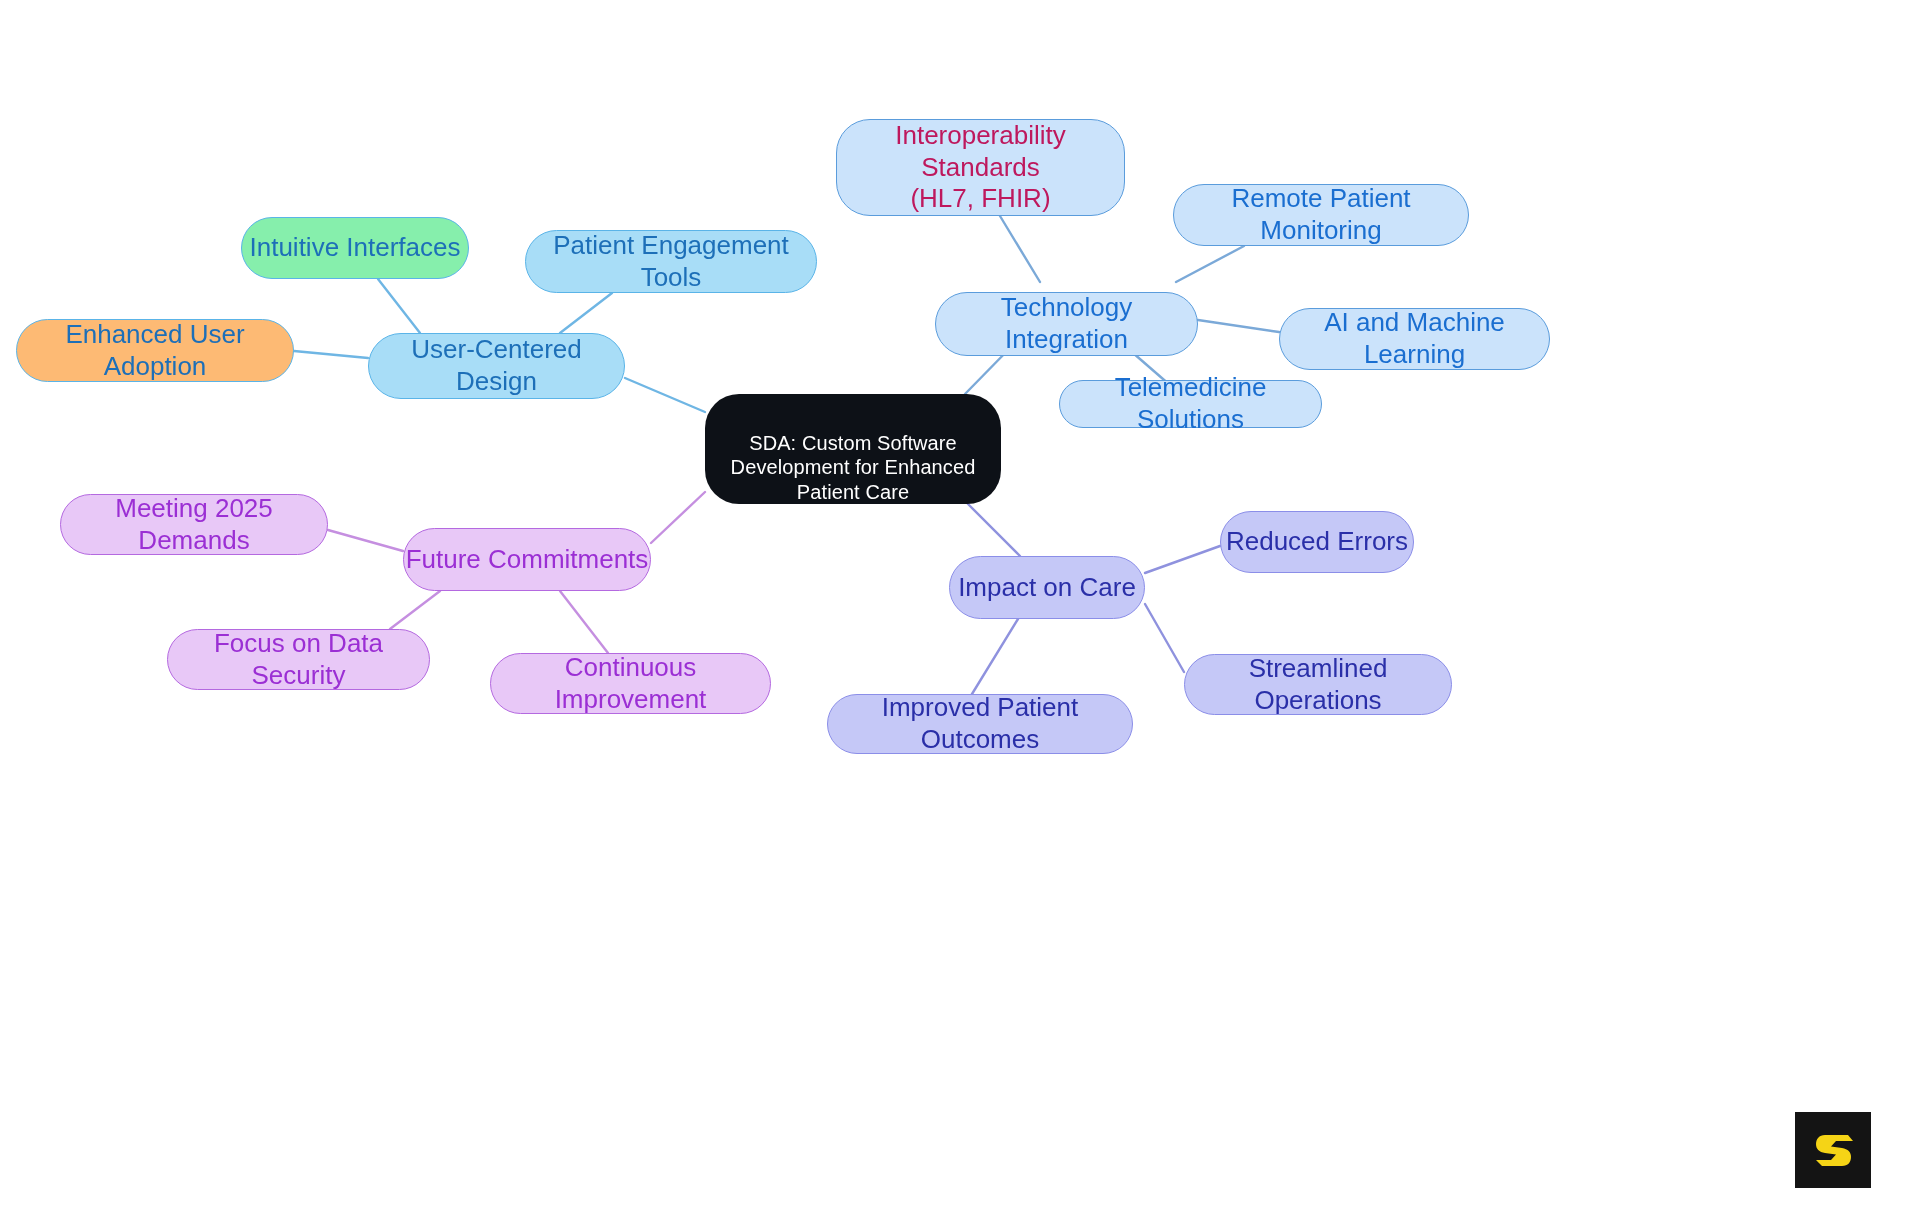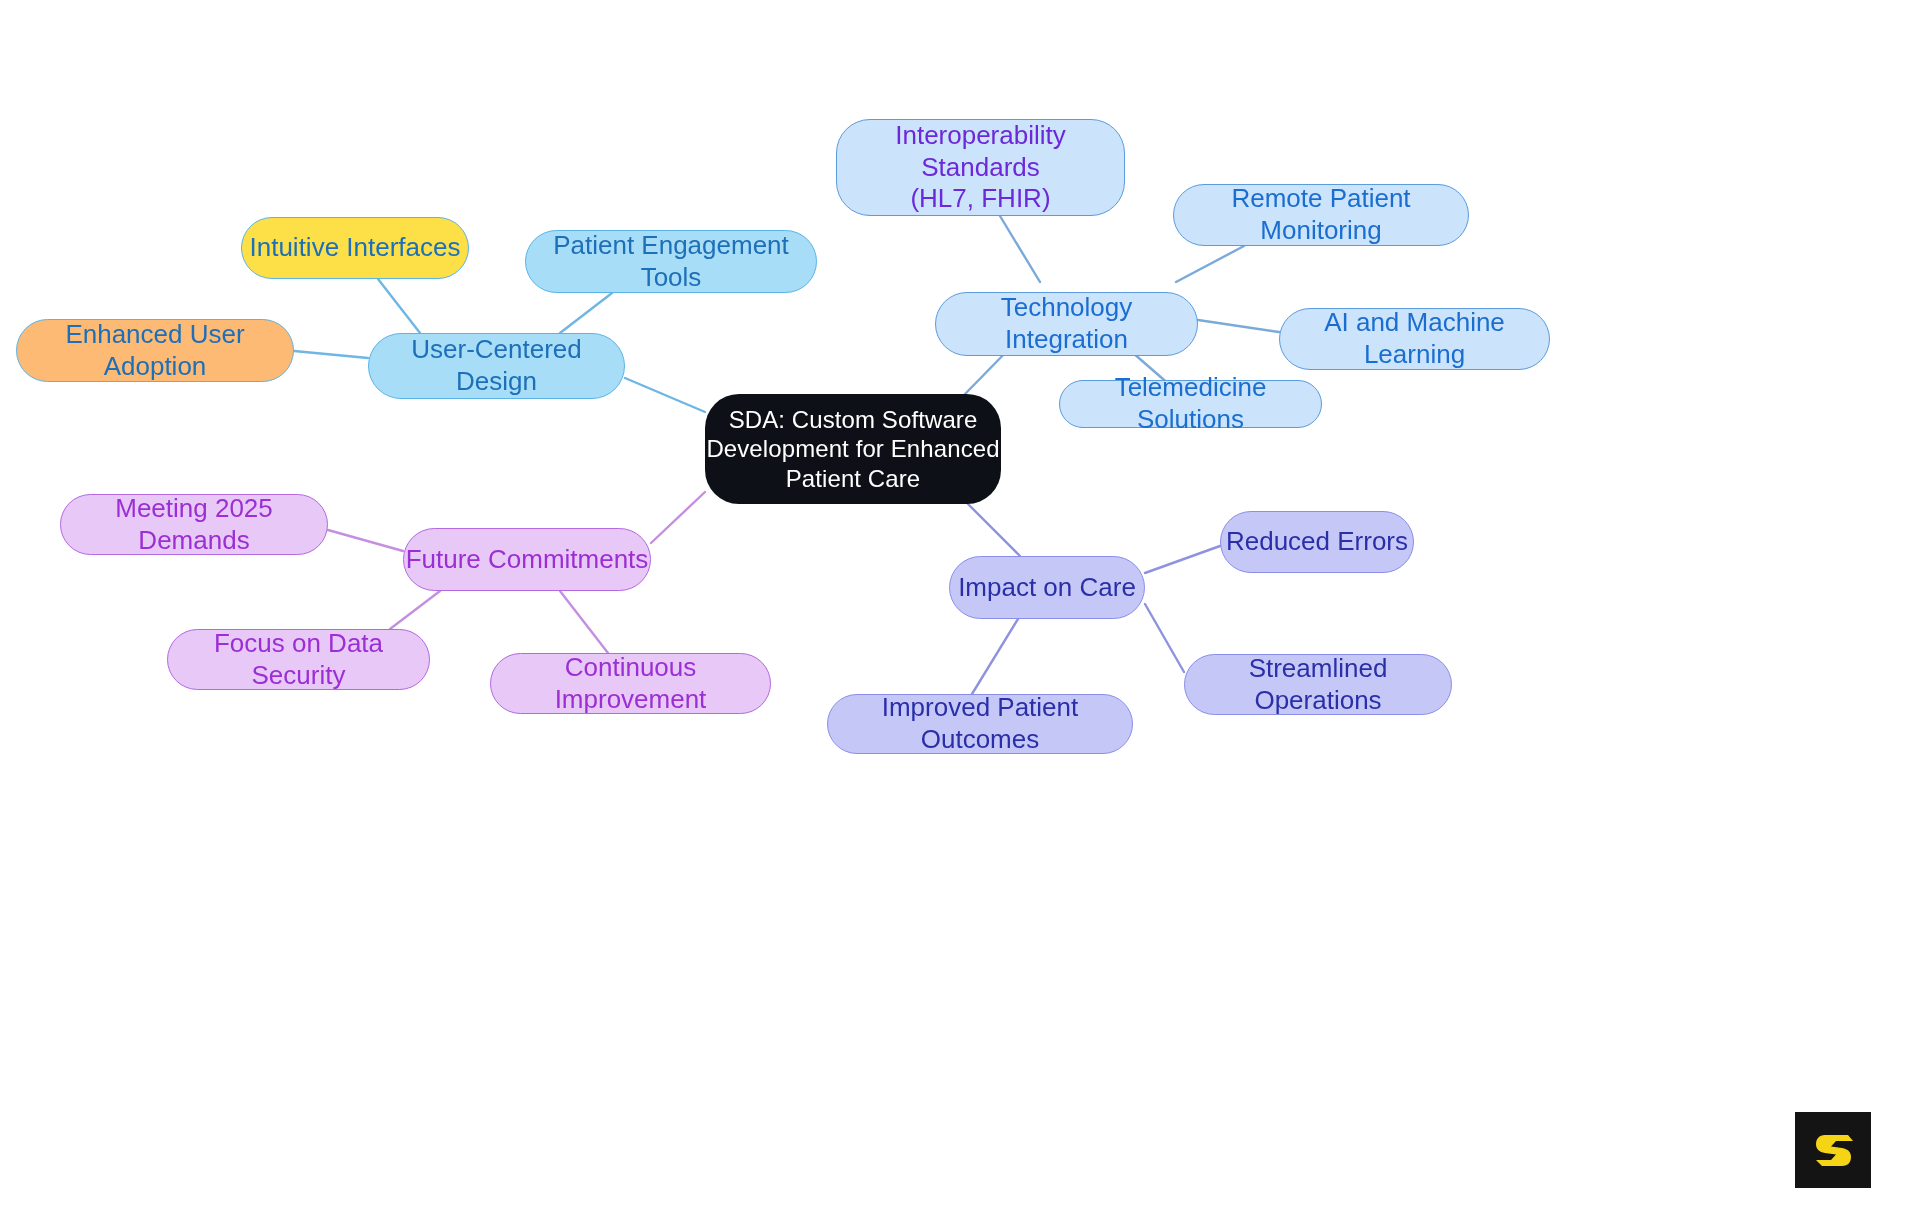--- a/index.html
+++ b/index.html
@@ -33,23 +33,24 @@
     justify-content: center;
     text-align: center;
     border-style: solid;
     border-width: 1.5px;
     line-height: 1.22;
     white-space: pre-line;
     user-select: none;
   }
   .node.root {
     border-radius: 22px;
-    font-size: 24px;
+    font-size: 20px;
     letter-spacing: 0.1px;
     border-width: 0;
+    align-items: flex-end;
   }
   .node.branch, .node.leaf {
     border-radius: 999px;
     font-size: 26px;
   }
   .node.multiline {
     border-radius: 34px;
   }
   #logo {
     position: absolute;
@@ -85,25 +86,25 @@
       <line x1="403" y1="551" x2="328" y2="530" stroke="#c58fe0" stroke-width="2.4" stroke-linecap="round"></line>
       <line x1="440" y1="591" x2="390" y2="629" stroke="#c58fe0" stroke-width="2.4" stroke-linecap="round"></line>
       <line x1="560" y1="591" x2="608" y2="653" stroke="#c58fe0" stroke-width="2.4" stroke-linecap="round"></line>
     </svg>
 
   <div id="node-layer">
       <div class="node root multiline" style="left: 705px; top: 394px; width: 296px; height: 110px; background: rgb(13, 17, 23); border-color: rgb(13, 17, 23); color: rgb(255, 255, 255);"><span>SDA: Custom Software
 Development for Enhanced
 Patient Care</span></div>
       <div class="node branch" style="left: 368px; top: 333px; width: 257px; height: 66px; background: rgb(168, 221, 247); border-color: rgb(90, 180, 232); color: rgb(29, 111, 184); align-items: center;"><span>User-Centered Design</span></div>
-      <div class="node leaf" style="left: 241px; top: 217px; width: 228px; height: 62px; background: #fde047; border-color: rgb(90, 180, 232); color: rgb(29, 111, 184);"><span>Intuitive Interfaces</span></div>
+      <div class="node leaf" style="left: 241px; top: 217px; width: 228px; height: 62px; background: #86efac; border-color: rgb(90, 180, 232); color: rgb(29, 111, 184);"><span>Intuitive Interfaces</span></div>
       <div class="node leaf" style="left: 525px; top: 230px; width: 292px; height: 63px; background: rgb(168, 221, 247); border-color: rgb(90, 180, 232); color: rgb(29, 111, 184);"><span>Patient Engagement Tools</span></div>
       <div class="node leaf" style="left: 16px; top: 319px; width: 278px; height: 63px; background: #fdba74; border-color: rgb(90, 180, 232); color: rgb(29, 111, 184);"><span>Enhanced User Adoption</span></div>
       <div class="node branch" style="left: 935px; top: 292px; width: 263px; height: 64px; background: rgb(203, 227, 251); border-color: rgb(90, 156, 220); color: rgb(26, 110, 208);"><span>Technology Integration</span></div>
-      <div class="node leaf multiline" style="left: 836px; top: 119px; width: 289px; height: 97px; background: rgb(203, 227, 251); border-color: rgb(90, 156, 220); color: #6d28d9;"><span>Interoperability Standards
+      <div class="node leaf multiline" style="left: 836px; top: 119px; width: 289px; height: 97px; background: rgb(203, 227, 251); border-color: rgb(90, 156, 220); color: #be185d;"><span>Interoperability Standards
 (HL7, FHIR)</span></div>
       <div class="node leaf" style="left: 1173px; top: 184px; width: 296px; height: 62px; background: rgb(203, 227, 251); border-color: rgb(90, 156, 220); color: rgb(26, 110, 208);"><span>Remote Patient Monitoring</span></div>
       <div class="node leaf" style="left: 1279px; top: 308px; width: 271px; height: 62px; background: rgb(203, 227, 251); border-color: rgb(90, 156, 220); color: rgb(26, 110, 208);"><span>AI and Machine Learning</span></div>
       <div class="node leaf" style="left: 1059px; top: 380px; width: 263px; height: 48px; background: rgb(203, 227, 251); border-color: rgb(90, 156, 220); color: rgb(26, 110, 208);"><span>Telemedicine Solutions</span></div>
       <div class="node branch" style="left: 949px; top: 556px; width: 196px; height: 63px; background: rgb(197, 200, 247); border-color: rgb(139, 142, 232); color: rgb(42, 47, 168);"><span>Impact on Care</span></div>
       <div class="node leaf" style="left: 1220px; top: 511px; width: 194px; height: 62px; background: rgb(197, 200, 247); border-color: rgb(139, 142, 232); color: rgb(42, 47, 168);"><span>Reduced Errors</span></div>
       <div class="node leaf" style="left: 1184px; top: 654px; width: 268px; height: 61px; background: rgb(197, 200, 247); border-color: rgb(139, 142, 232); color: rgb(42, 47, 168);"><span>Streamlined Operations</span></div>
       <div class="node leaf" style="left: 827px; top: 694px; width: 306px; height: 60px; background: rgb(197, 200, 247); border-color: rgb(139, 142, 232); color: rgb(42, 47, 168);"><span>Improved Patient Outcomes</span></div>
       <div class="node branch" style="left: 403px; top: 528px; width: 248px; height: 63px; background: rgb(232, 200, 247); border-color: rgb(180, 105, 224); color: rgb(155, 47, 212);"><span>Future Commitments</span></div>
       <div class="node leaf" style="left: 60px; top: 494px; width: 268px; height: 61px; background: rgb(232, 200, 247); border-color: rgb(180, 105, 224); color: rgb(155, 47, 212);"><span>Meeting 2025 Demands</span></div>

